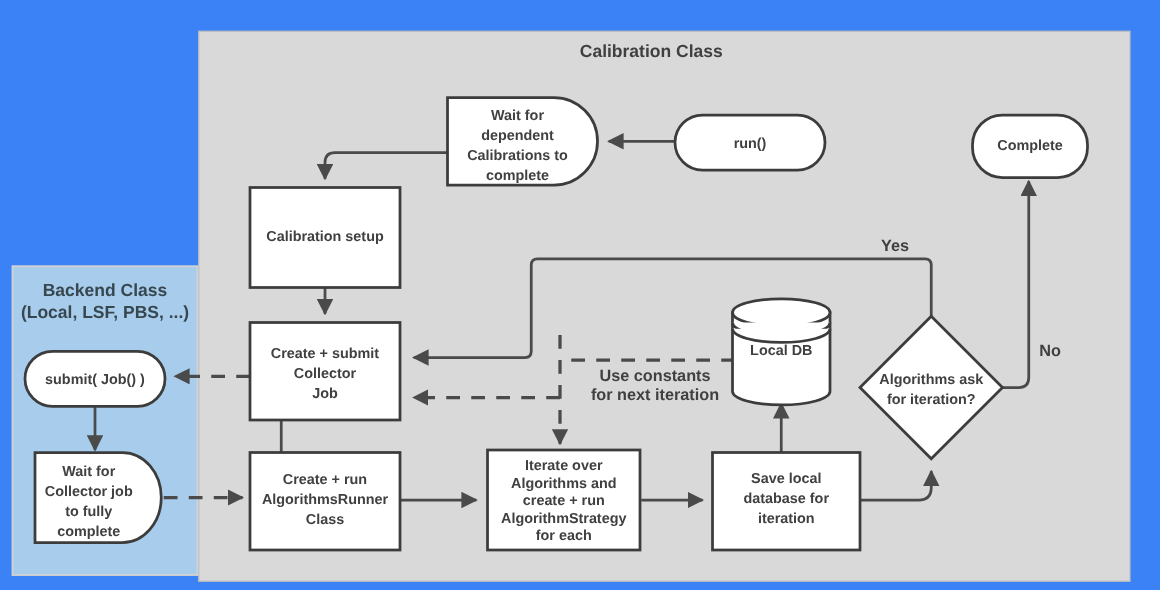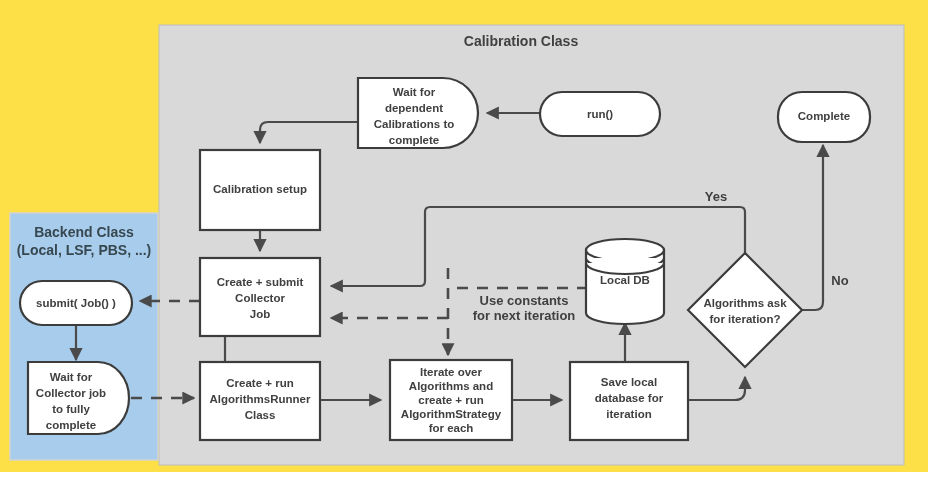--- a/index.html
+++ b/index.html
@@ -1,18 +1,18 @@
 <!DOCTYPE html>
 <html><head>
 <meta charset="utf-8">
 <style>
   html,body{margin:0;padding:0;background:#ffffff;}
   body{width:928px;height:480px;overflow:hidden;
        font-family:"Liberation Sans","DejaVu Sans",sans-serif;}
-  #stage{position:relative;width:928px;height:472px;background:#fde047;}
+  #stage{position:relative;width:928px;height:472px;background:#3b82f6;}
   svg{position:absolute;left:0;top:0;}
   .nodeText{
     font-family:"Liberation Sans","DejaVu Sans",sans-serif;
     font-weight:bold;
     fill:#404040;
     text-anchor:middle;
     dominant-baseline:middle;
   }
   .t12{font-size:11.5px;}
   .title{font-size:14px;}

